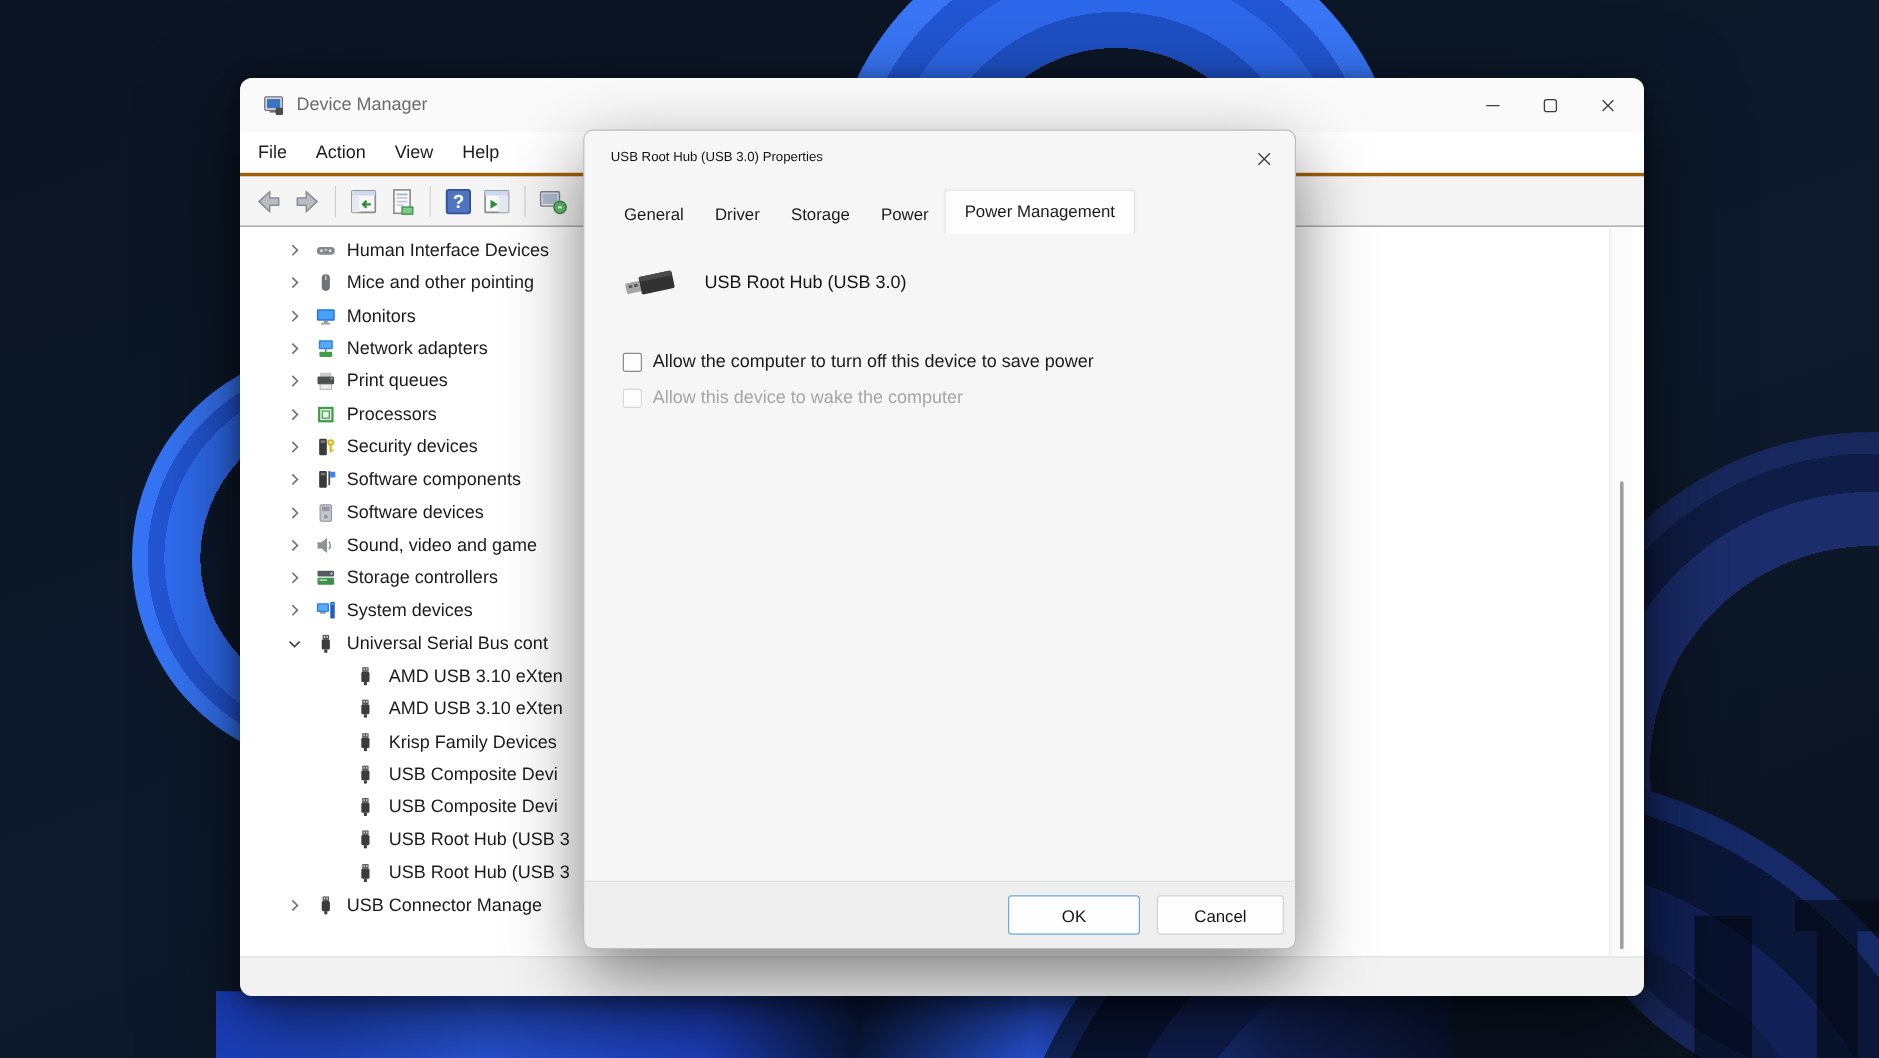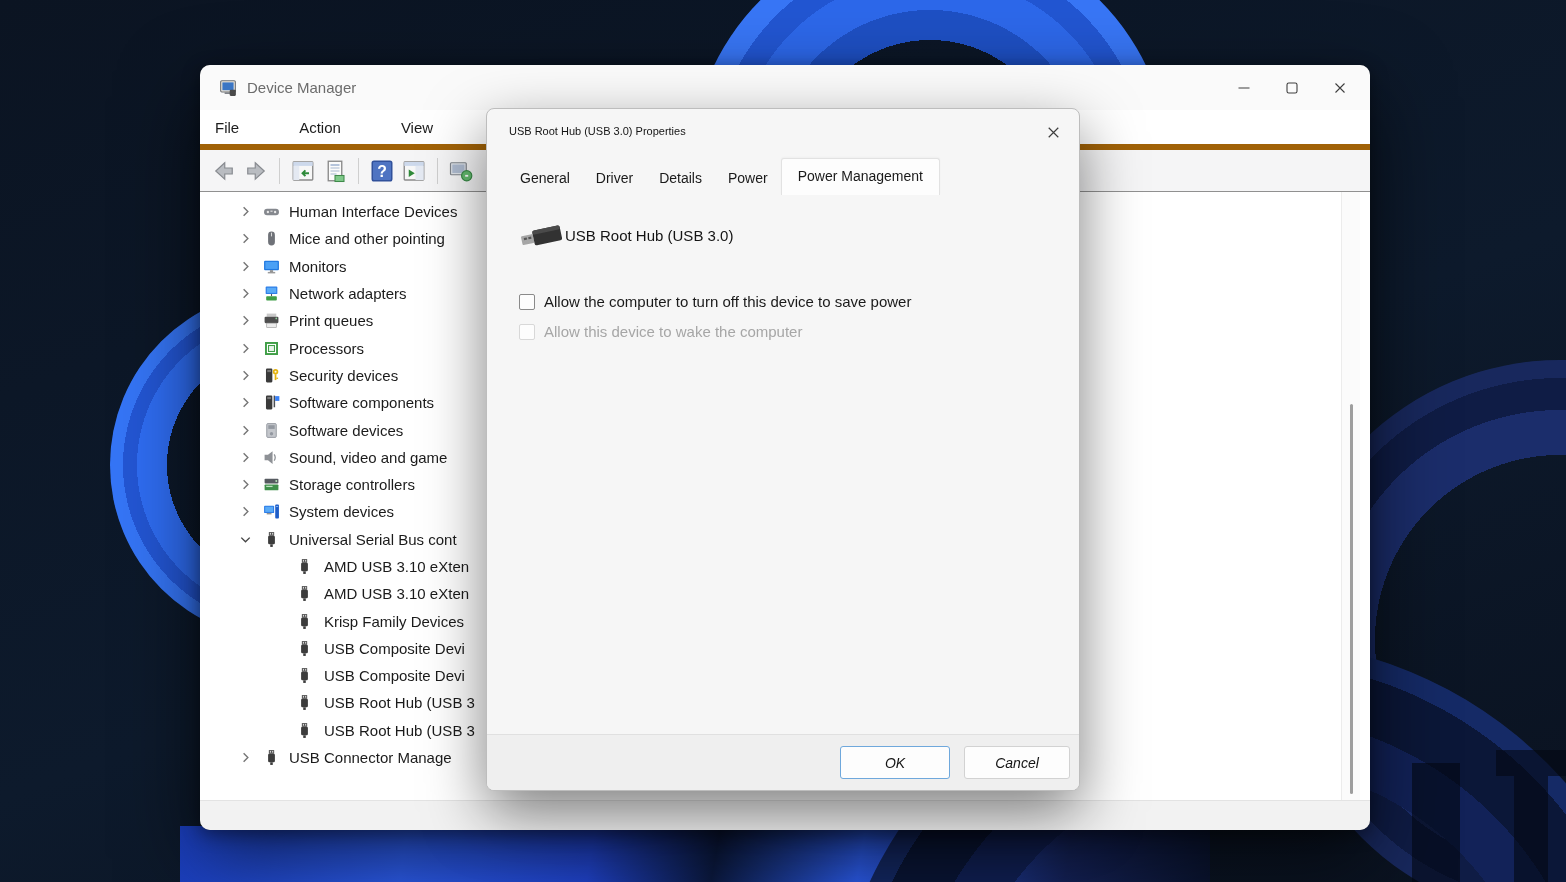--- a/index.html
+++ b/index.html
@@ -30,21 +30,21 @@
   .dm-window{left:200px;top:65px;width:1170px;height:765px;background:#737373;border-radius:10px;
     box-shadow:0 30px 80px rgba(0,0,0,.6), 0 4px 18px rgba(0,0,0,.4);z-index:2;overflow:hidden;}
   .titlebar{height:45px;background:#fafafa;display:flex;align-items:center;position:relative;}
   .app-icon{width:18px;height:18px;margin-left:19px;}
   .app-icon svg{width:100%;height:100%;display:block;}
   .win-title{margin-left:10px;font-size:15px;color:#6c6c6c;}
   .caption{position:absolute;right:6px;top:0;height:45px;display:flex;}
   .cap-btn{width:48px;height:45px;display:flex;align-items:center;justify-content:center;}
   .cap-ic{width:16px;height:16px;}
   .cap-ic svg{width:100%;height:100%;display:block;}
-  .menubar{height:34px;background:#ffffff;border-bottom:6px solid #a16207;display:flex;align-items:center;padding-left:3px;gap:36px;}
+  .menubar{height:34px;background:#ffffff;border-bottom:3px solid #a16207;display:flex;align-items:center;padding-left:3px;}
   .menu-item{padding:0 12px;font-size:15px;color:#1c1c1c;line-height:33px;}
   .toolbar{height:41px;background:#f5f5f6;border-bottom:1px solid #909090;display:flex;align-items:center;padding-left:8px;}
   .tb-btn{width:30px;height:30px;display:flex;align-items:center;justify-content:center;margin:0 1px;}
   .tb-ic{width:24px;height:24px;}
   .tb-ic svg{width:100%;height:100%;display:block;}
   .tb-sep{width:1px;height:26px;background:#cfcfcf;margin:0 7px;}
   .dm-content{position:relative;height:608px;background:#fff;overflow:hidden;}
   .tree{padding-top:6px;}
   .tree-row{display:flex;align-items:center;height:27.3px;white-space:nowrap;}
   .tree-row.lvl0{padding-left:38px;}
@@ -66,29 +66,29 @@
   .dlg-close{position:absolute;right:14px;top:11px;width:24px;height:24px;display:flex;align-items:center;justify-content:center;}
   .dlg-close-ic{width:17px;height:17px;}
   .dlg-close-ic svg{width:100%;height:100%;display:block;}
   .tabstrip{display:flex;align-items:flex-end;margin:8px 0 0 20px;height:34px;}
   .tab{font-size:14px;color:#1a1a1a;padding:6px 13px 9px;}
   .tab.active{background:#fdfdfd;border:1px solid #e2e2e2;border-bottom:none;border-radius:3px 3px 0 0;
     padding:9px 16px 11px;box-shadow:0 -1px 2px rgba(0,0,0,.03);}
   .device-row{display:flex;align-items:center;margin:26px 0 0 32px;}
   .usb-plug{width:46px;height:28px;}
   .usb-plug svg{width:100%;height:100%;display:block;}
-  .device-name{font-size:15px;color:#141414;}
+  .device-name{margin-left:22px;font-size:15px;color:#141414;}
   .cb-area{margin:44px 0 0 32px;}
   .cb-row{display:flex;align-items:center;margin-bottom:13px;}
   .cb-box{width:14px;height:14px;background:#fdfdfd;border:1px solid #8a8a8a;border-radius:2px;flex:0 0 14px;}
   .cb-label{margin-left:9px;font-size:15px;color:#1a1a1a;}
   .cb-row.disabled .cb-box{border-color:#d8d8d8;}
   .cb-row.disabled .cb-label{color:#a6a6a6;}
   .dlg-footer{position:absolute;left:0;right:0;bottom:0;height:56px;background:#efefef;border-top:1px solid #e0e0e0;
-    display:flex;align-items:center;justify-content:flex-end;padding-right:9px;box-sizing:border-box;font-style:italic;}
+    display:flex;align-items:center;justify-content:flex-end;padding-right:9px;box-sizing:border-box;}
   .btn{height:33px;background:#fdfdfd;border-radius:3px;font-size:14px;color:#141414;
     display:flex;align-items:center;justify-content:center;box-sizing:border-box;}
   .btn-ok{width:110px;border:1px solid #6fa8dc;margin-right:14px;}
   .btn-cancel{width:106px;border:1px solid #d2d2d2;}
 </style>
 </head>
 <body>
 
 <div class="wp wp-top"></div>
 <div class="wp wp-left"></div>
@@ -532,21 +532,21 @@
       <span class="dlg-close-ic">
           <svg viewBox="0 0 16 16">
             <path d="M3.5 3.5 L12.5 12.5 M12.5 3.5 L3.5 12.5" stroke="#3e3e3e" stroke-width="1.1" fill="none"></path>
           </svg>
         </span>
     </div>
   </div>
   <div class="tabstrip">
       <div class="tab">General</div>
       <div class="tab">Driver</div>
-      <div class="tab">Details</div>
+      <div class="tab">Storage</div>
       <div class="tab">Power</div>
       <div class="tab active">Power Management</div>
     </div>
   <div class="device-row">
     <span class="usb-plug">
         <svg viewBox="0 0 46 28">
           <g transform="rotate(-12 23 14)">
             <rect x="2" y="11" width="12" height="9" rx="1" fill="#a6a6a6"></rect>
             <rect x="4.5" y="13.2" width="3" height="2.2" fill="#555"></rect>
             <rect x="9" y="13.2" width="3" height="2.2" fill="#555"></rect>

